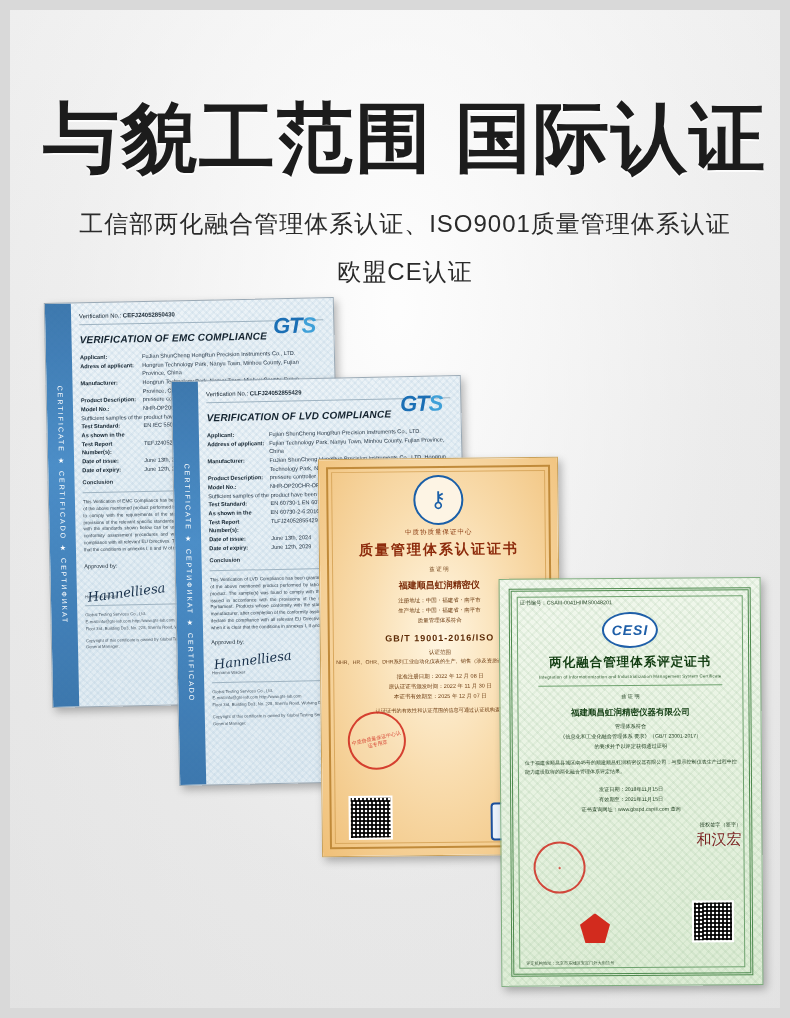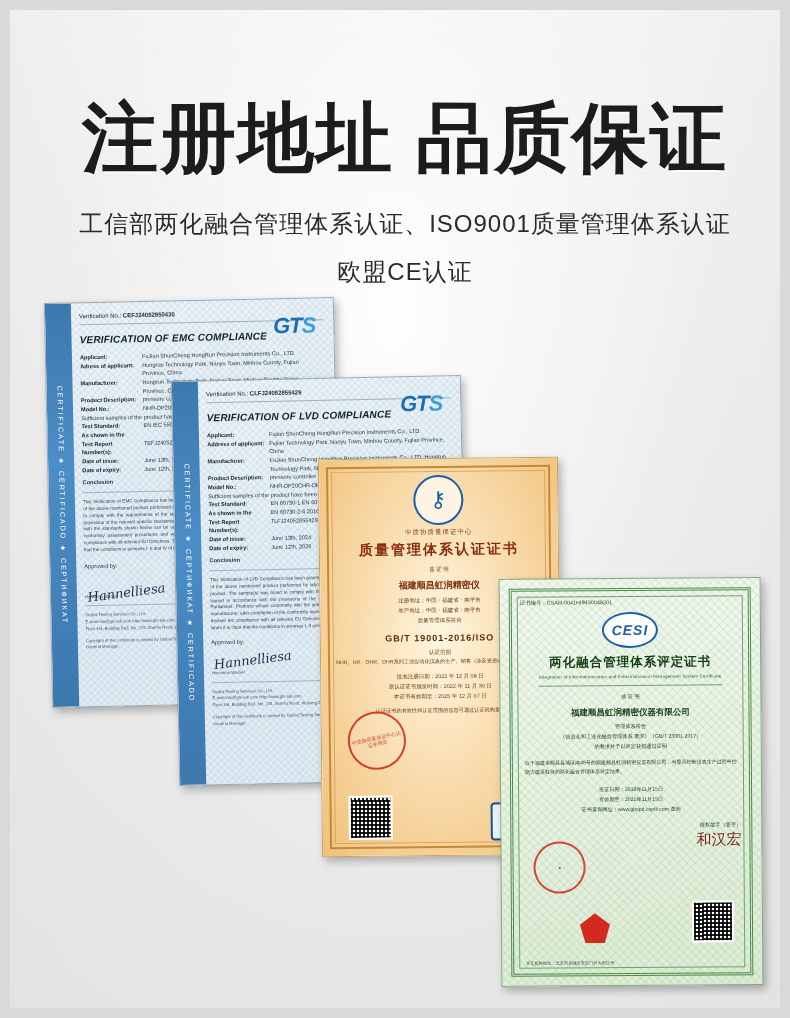--- a/index.html
+++ b/index.html
@@ -194,21 +194,21 @@
     clip-path:polygon(50% 0,100% 38%,82% 100%,18% 100%,0 38%);
     margin:0 auto;
   }
 </style>
 </head>
 <body>
 
 <div class="page">
 
   <div class="headline">
-    <span>注册地址</span><span class="gap"></span><span>品质保证</span>
+    <span>与貌工范围</span><span class="gap"></span><span>国际认证</span>
   </div>
   <div class="sub1">工信部两化融合管理体系认证、ISO9001质量管理体系认证</div>
   <div class="sub2">欧盟CE认证</div>
 
   <div class="cert gts" style="left:38px;top:290px;width:290px;height:405px;transform:rotate(-1.2deg);">
     <div class="guil"></div>
     <div class="side">CERTIFICATE ★ CERTIFICADO ★ СЕРТИФИКАТ</div>
     <div class="body">
       <div class="vno">
         <span>Verification No.:</span>

